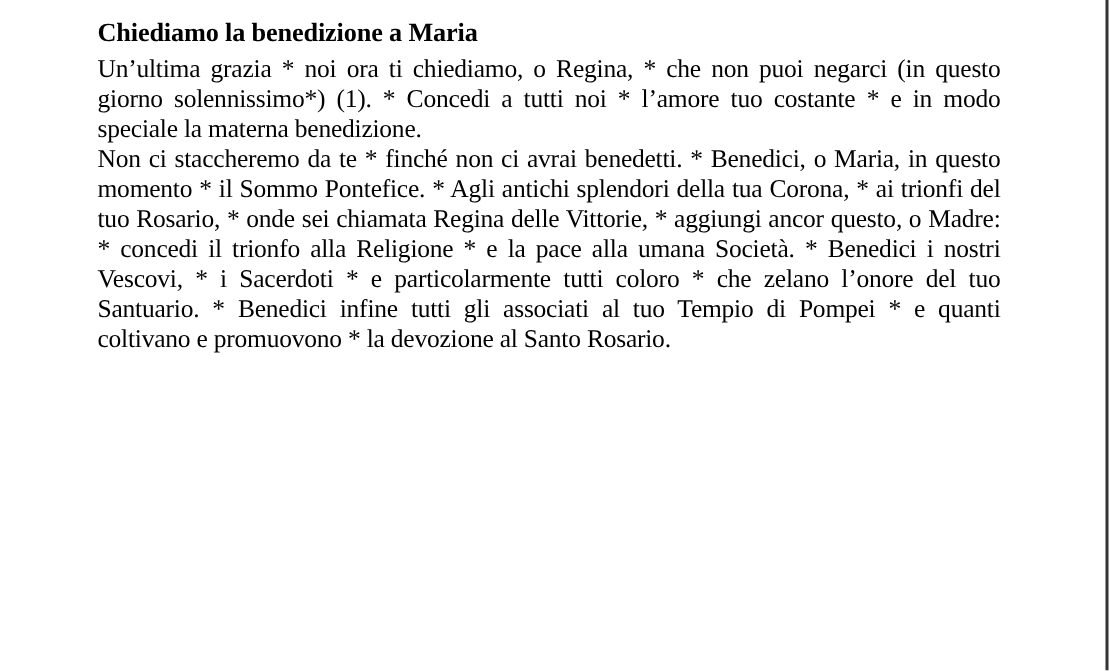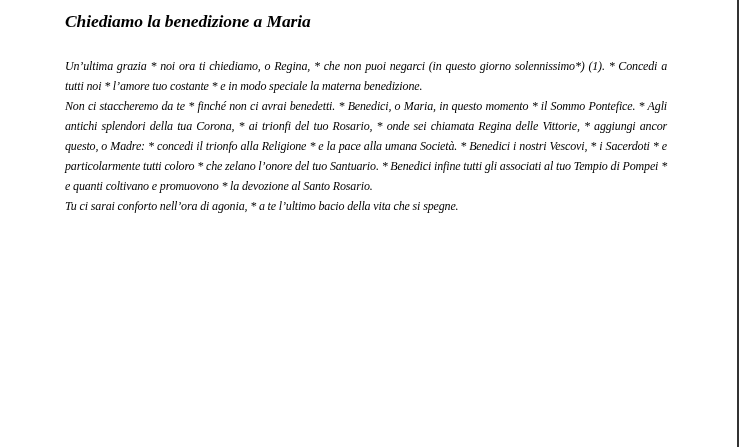--- a/index.html
+++ b/index.html
@@ -15,21 +15,20 @@
       font-family: "Liberation Serif", "DejaVu Serif", serif;
       color: #000000;
     }
     .page {
       position: absolute;
       left: 0;
       top: 0;
       width: 737px;
       height: 397px;
       background: #ffffff;
-      font-style: italic;
     }
     .right-border {
       position: absolute;
       left: 737px;
       top: 0;
       width: 2px;
       height: 447px;
       background: #333333;
     }
     .content {
@@ -39,37 +38,36 @@
       width: 602px;
     }
     .title {
       font-weight: bold;
       font-size: 17.5px;
       line-height: 22px;
       margin: 0;
       letter-spacing: -0.1px;
     }
     .body {
-      margin-top: 24px;
-      font-size: 12px;
+      margin-top: 4px;
+      font-size: 17px;
       line-height: 20px;
     }
     .para {
       margin: 0;
       text-align: justify;
       text-align-last: left;
       letter-spacing: -0.15px;
     }
   </style>
 </head>
 <body>
 
 <div class="page">
   <div class="content">
     <h1 class="title">Chiediamo la benedizione a Maria</h1>
     <div class="body">
       <p class="para">Un’ultima grazia * noi ora ti chiediamo, o Regina, * che non puoi negarci (in questo giorno solennissimo*) (1). * Concedi a tutti noi * l’amore tuo costante * e in modo speciale la materna benedizione.</p>
       <p class="para">Non ci staccheremo da te * finché non ci avrai benedetti. * Benedici, o Maria, in questo momento * il Sommo Pontefice. * Agli antichi splendori della tua Corona, * ai trionfi del tuo Rosario, * onde sei chiamata Regina delle Vittorie, * aggiungi ancor questo, o Madre: * concedi il trionfo alla Religione * e la pace alla umana Società. * Benedici i nostri Vescovi, * i Sacerdoti * e particolarmente tutti coloro * che zelano l’onore del tuo Santuario. * Benedici infine tutti gli associati al tuo Tempio di Pompei * e quanti coltivano e promuovono * la devozione al Santo Rosario.</p>
-      <p class="para">Tu ci sarai conforto nell’ora di agonia, * a te l’ultimo bacio della vita che si spegne.</p>
     </div>
   </div>
 </div>
 <div class="right-border"></div>
 
 </body></html>

